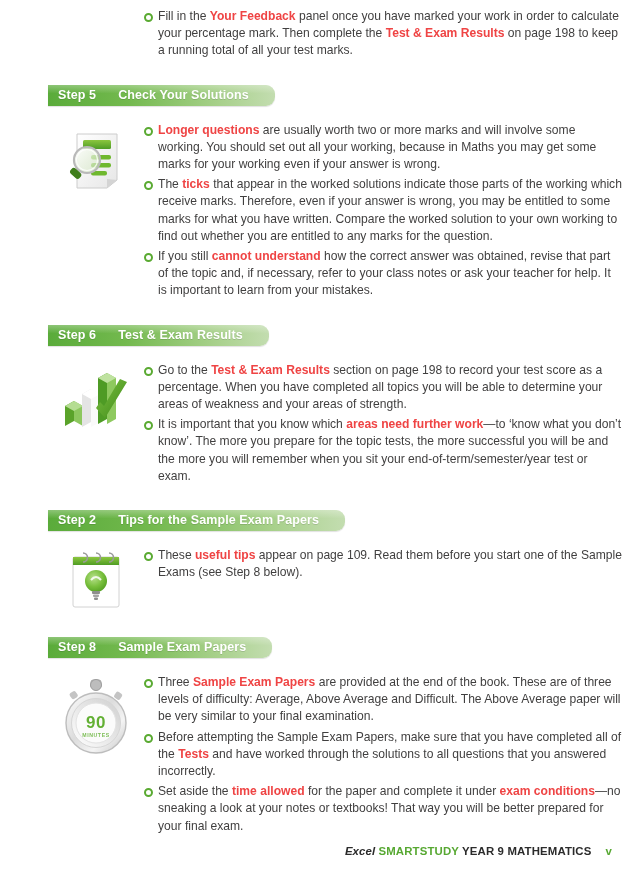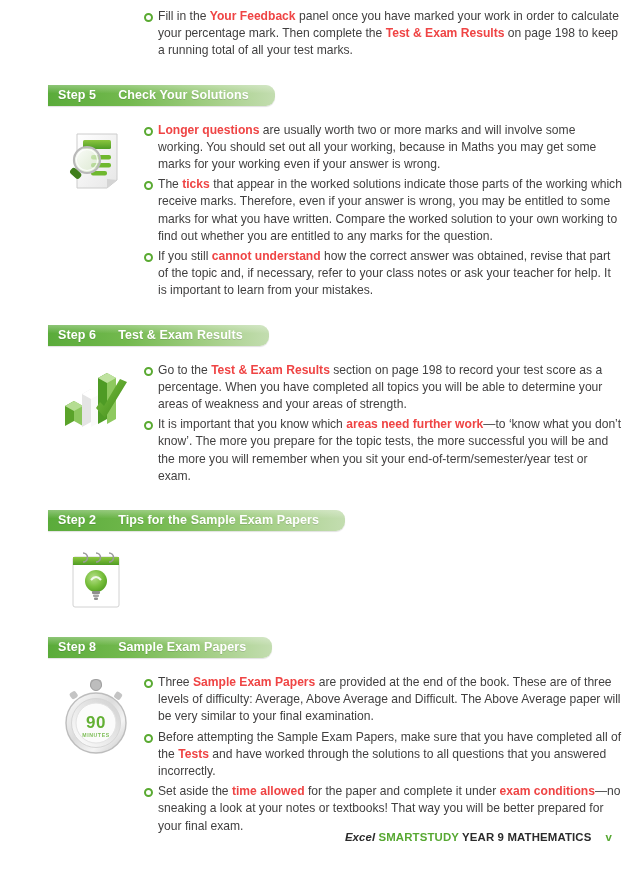--- a/index.html
+++ b/index.html
@@ -118,21 +118,21 @@
   }
 
   
   .icon-wrap { position: relative; }
 
   
   .footer {
     position: absolute;
     left: 0;
     right: 28px;
-    bottom: 32px;
+    bottom: 18px;
     text-align: right;
     font-size: 11.4px;
     letter-spacing: 0.15px;
     white-space: nowrap;
   }
   .footer .excel {
     font-weight: bold;
     font-style: italic;
     color: #2b2b2b;
   }
@@ -282,20 +282,25 @@
       <path d="M29,4 a3.5,3.5 0 0 1 0,9"></path>
       <path d="M42,4 a3.5,3.5 0 0 1 0,9"></path>
     </g>
     <circle cx="29" cy="32" r="11" fill="url(#bulbg)"></circle>
     <path d="M24,31 q5,-6 10,0" fill="none" stroke="#ffffff" stroke-width="2" opacity="0.85"></path>
     <rect x="25" y="42" width="8" height="3" rx="1" fill="#8e8e8e"></rect>
     <rect x="26" y="45.5" width="6" height="2.6" rx="1" fill="#a5a5a5"></rect>
     <rect x="27" y="48.5" width="4" height="2.4" rx="1" fill="#8e8e8e"></rect>
   </svg></span>
           </div>
+          <div class="text-col">
+            <ul class="bullets">
+              <li>These <b>useful tips</b> appear on page 109. Read them before you start one of the Sample Exams (see Step 8 below).</li>
+            </ul>
+          </div>
         </div>
         <div class="gap-lg"></div>
       </div>
       <div>
         <div class="banner-row"><div class="step-banner"><div class="step-banner-inner"><span class="step-num">Step 8</span><span>Sample Exam Papers</span></div></div></div>
         <div class="gap-sm"></div>
         <div class="section section-body">
           <div class="icon-col">
             <span class="icon-wrap">
   <svg width="78" height="80" viewBox="0 0 78 80" aria-hidden="true">

